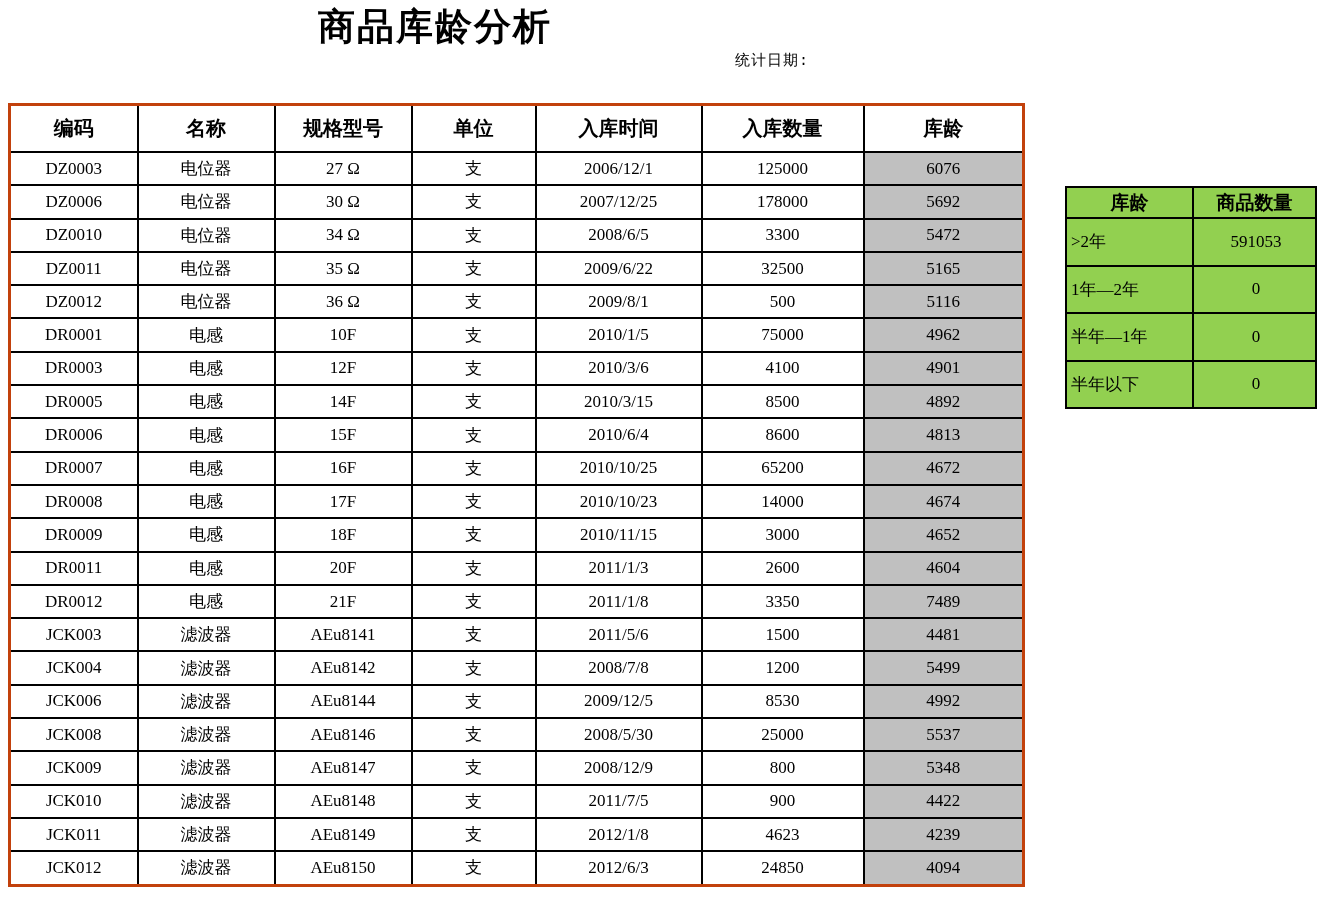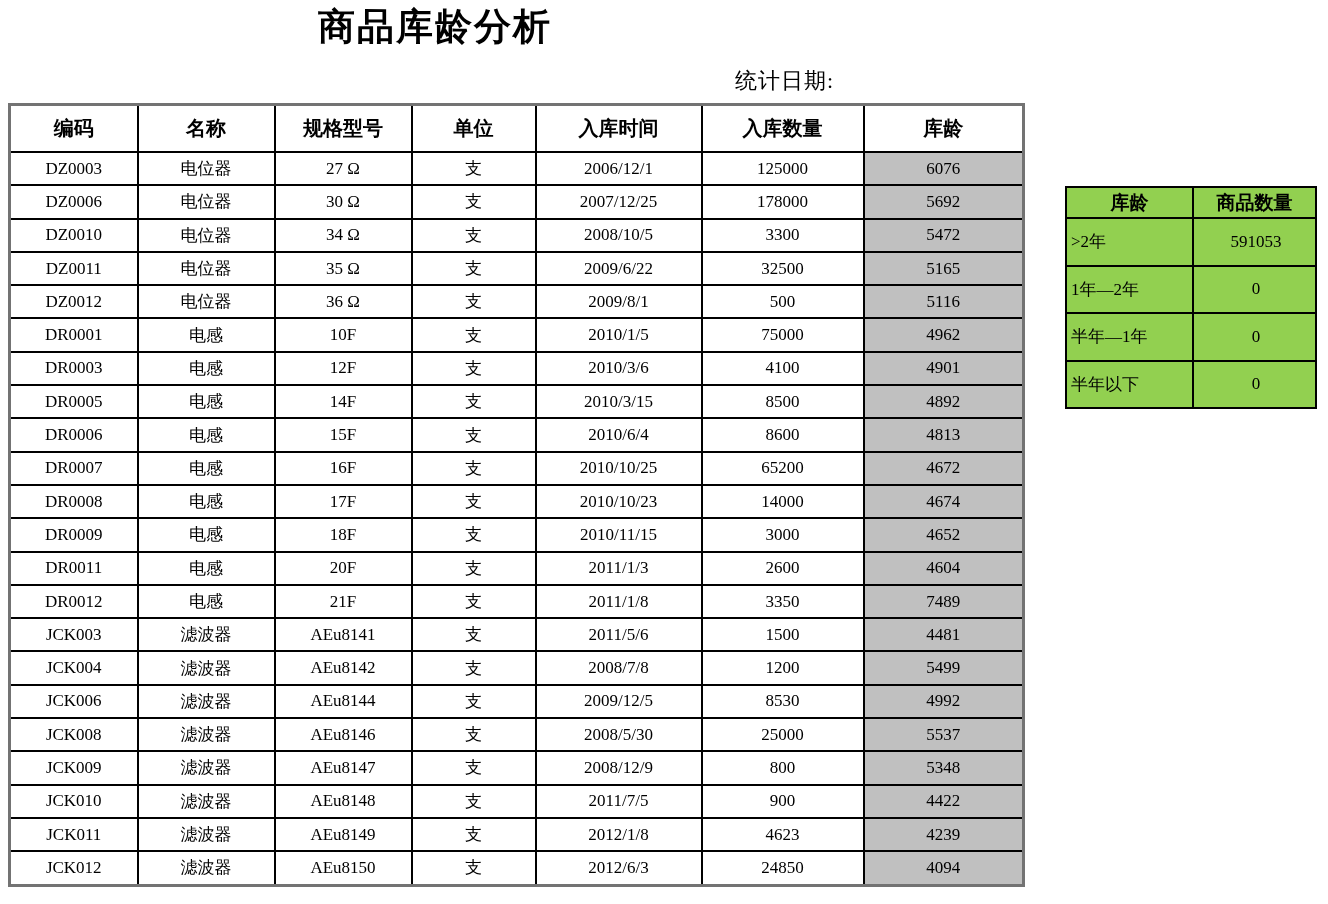--- a/index.html
+++ b/index.html
@@ -23,36 +23,37 @@
     left: 318px;
     top: 2px;
     font-size: 37px;
     font-weight: 700;
     letter-spacing: 2px;
     white-space: nowrap;
   }
   .stat-date {
     position: absolute;
     left: 735px;
-    top: 66px;
-    font-size: 22px;
+    top: 51px;
+    font-size: 15px;
     letter-spacing: 1px;
     white-space: nowrap;
+    font-family: Liberation Mono, monospace;
   }
   table {
     border-collapse: collapse;
     table-layout: fixed;
   }
   
   #main-table {
     position: absolute;
     left: 8px;
     top: 103px;
     width: 1014px;
-    border: 3px solid #737373;
+    border: 3px solid #c2410c;
     padding-left: 16px;
   }
   #main-table th {
     height: 45px;
     font-size: 20px;
     font-weight: 700;
     text-align: center;
     border: 2px solid #000;
     background: #ffffff;
     padding: 0;
@@ -150,21 +151,21 @@
           <td>支</td>
           <td>2007/12/25</td>
           <td>178000</td>
           <td class="age">5692</td>
         </tr>
         <tr>
           <td>DZ0010</td>
           <td>电位器</td>
           <td>34 Ω</td>
           <td>支</td>
-          <td>2008/10/5</td>
+          <td>2008/6/5</td>
           <td>3300</td>
           <td class="age">5472</td>
         </tr>
         <tr>
           <td>DZ0011</td>
           <td>电位器</td>
           <td>35 Ω</td>
           <td>支</td>
           <td>2009/6/22</td>
           <td>32500</td>

